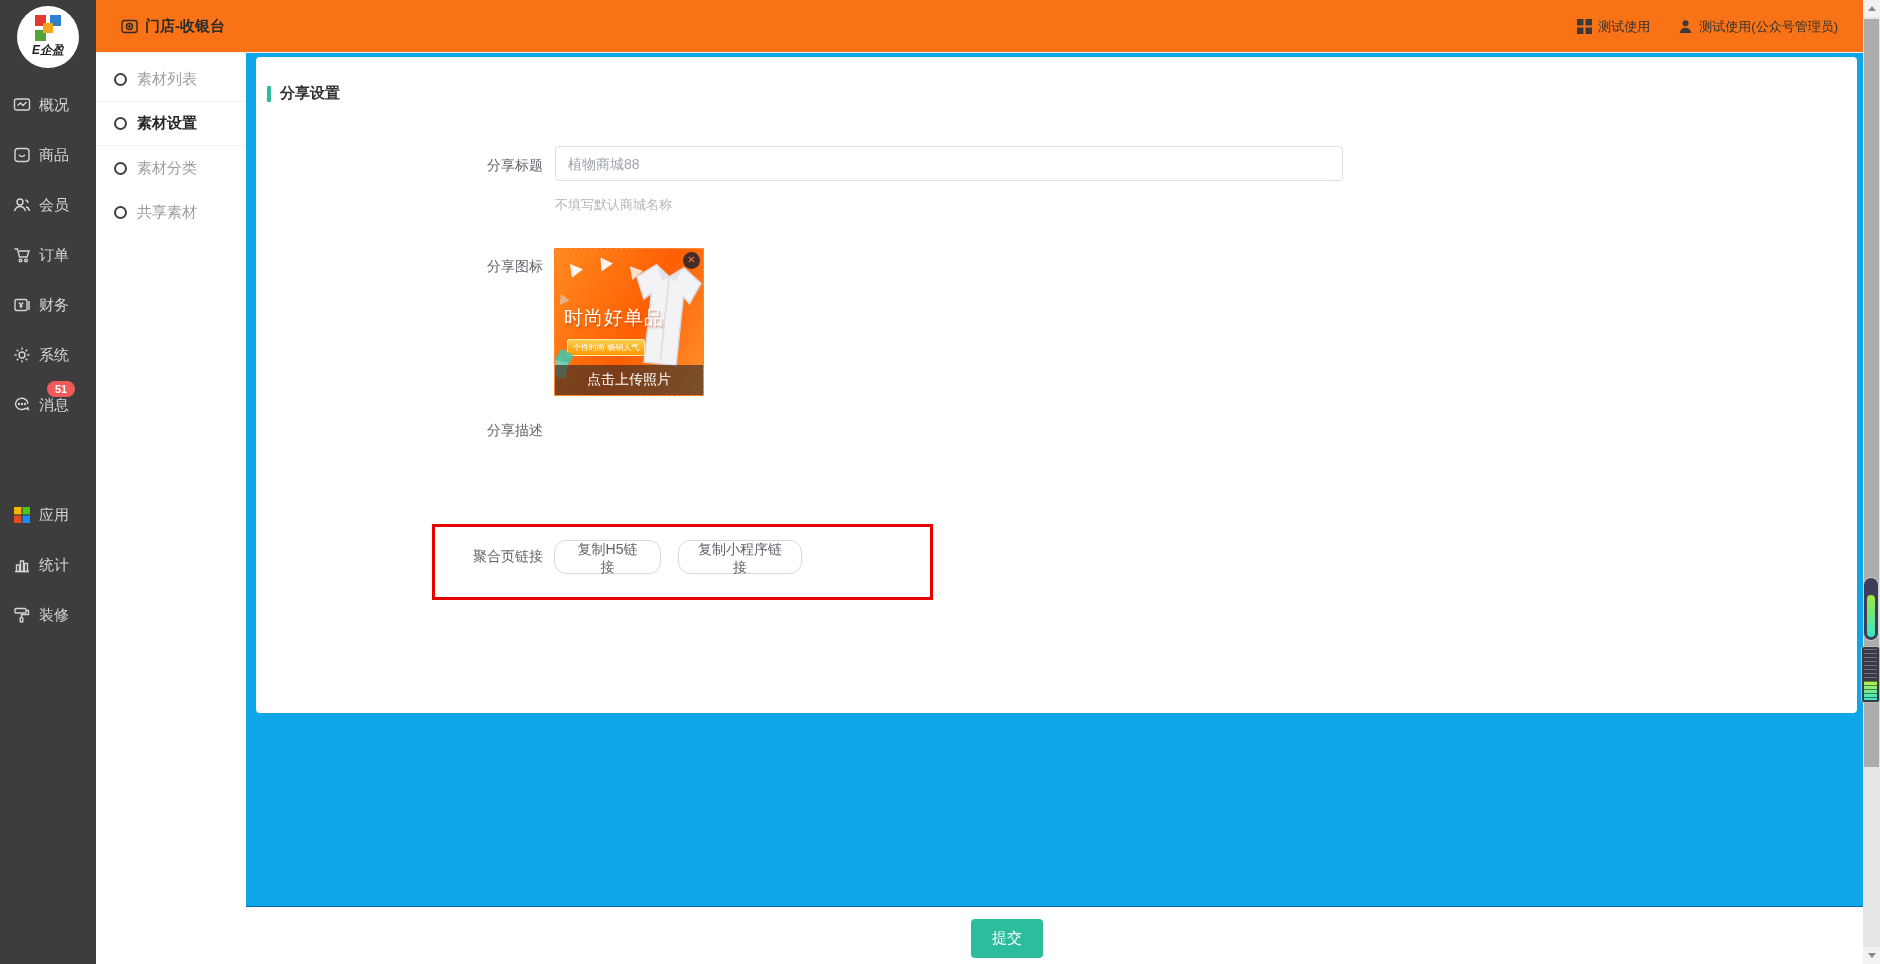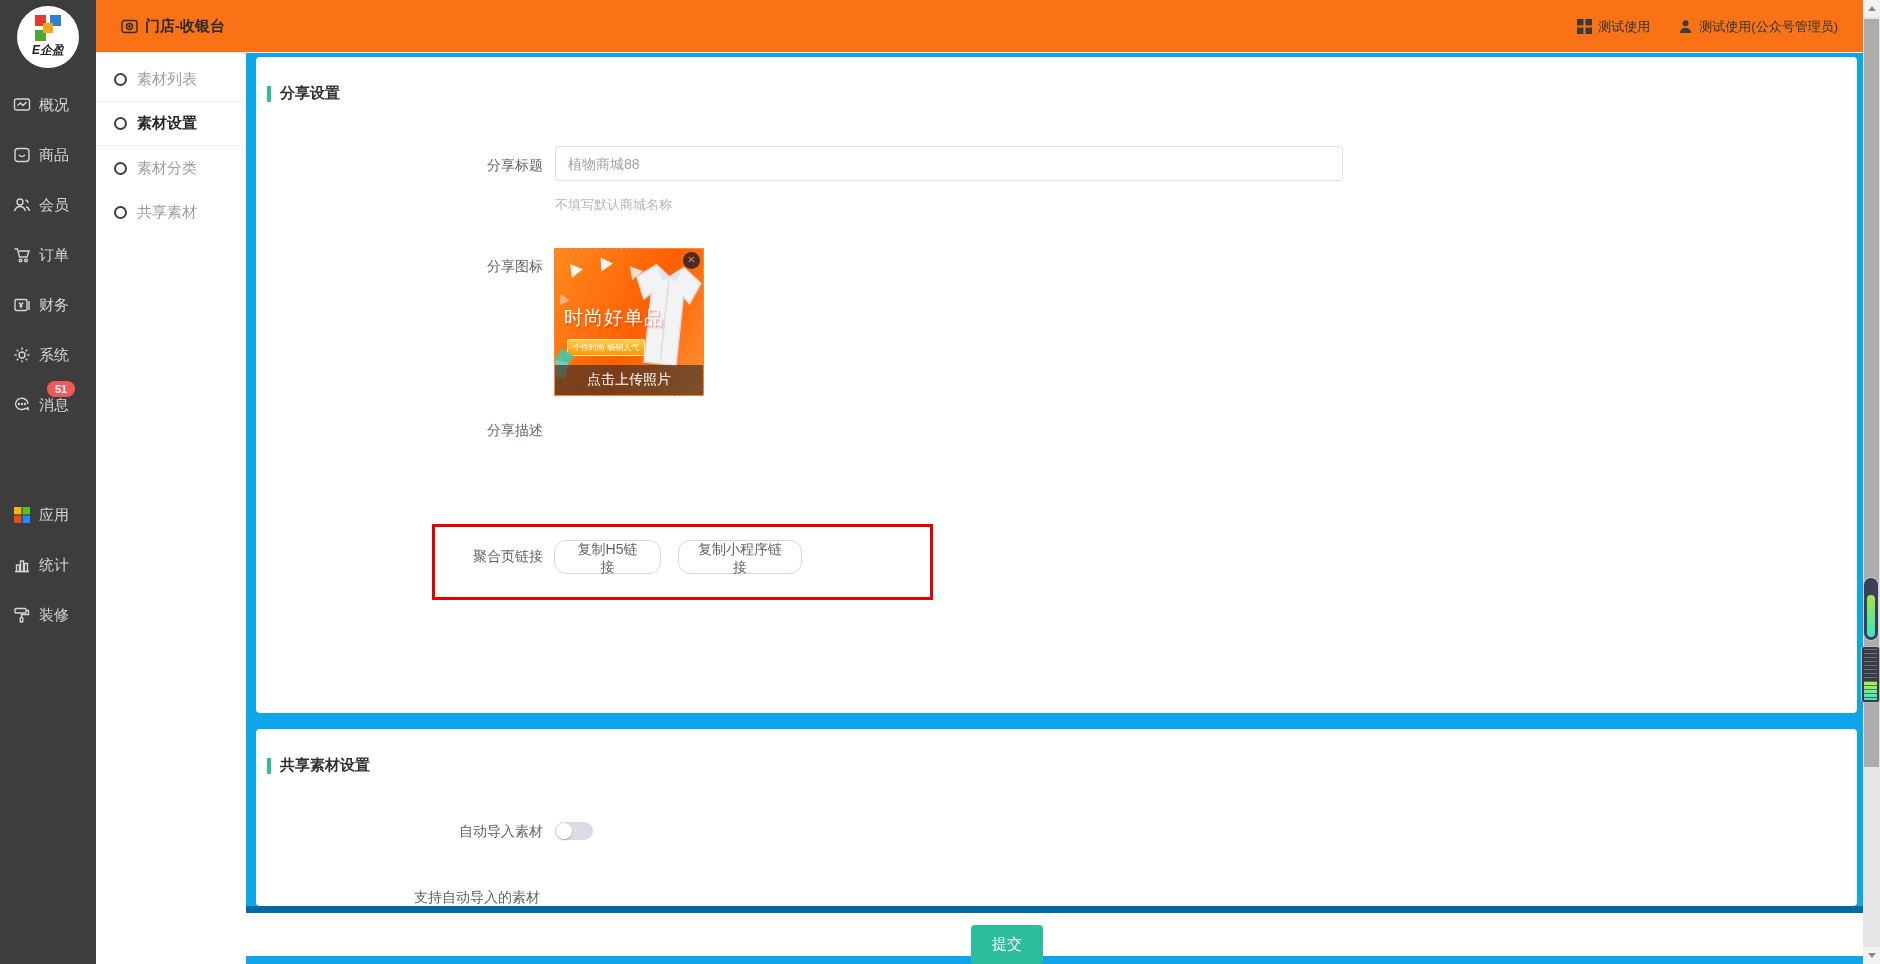--- a/index.html
+++ b/index.html
@@ -88,22 +88,22 @@
   .btn-h5 { left:298px; width:107px; }
   .btn-mini { left:422px; width:124px; }
   .annotation-box { position:absolute; left:176px; top:467px; width:501px; height:76px;
     border:3px solid #e60000; pointer-events:none; }
   
   .toggle { position:absolute; left:299px; top:93px; width:38px; height:18px; border-radius:9px;
     background:#d9dce2; cursor:pointer; }
   .toggle .knob { position:absolute; left:1px; top:1px; width:16px; height:16px; border-radius:50%;
     background:#fff; box-shadow:0 1px 2px rgba(0,0,0,.25); }
   
-  .footer { position:absolute; left:246px; top:906px; right:0; height:50px; background:#fff;
-    border-top:7px solid #0369a1; z-index:6; }
+  .footer { position:absolute; left:246px; top:906px; right:0; height:58px; background:#fff;
+    border-top:1px solid #0369a1; z-index:6; }
   .submit-btn { position:absolute; left:725px; top:12px; width:72px; height:39px; border:none;
     background:#2cbd9c; color:#fff; font-size:15px; border-radius:4px; cursor:pointer; font-family:inherit; }
   
   .scrollbar { position:absolute; right:0; top:0; width:17px; height:964px; background:#e6e6e6; z-index:10; }
   .sb-btn { position:absolute; left:0; width:17px; height:17px; background:#f2f2f2;
     display:flex; align-items:center; justify-content:center; cursor:pointer; }
   .sb-up { top:0; } .sb-down { bottom:0; }
   .sb-tri-up { width:0; height:0; border-left:4px solid transparent; border-right:4px solid transparent; border-bottom:5px solid #8a8a8a; }
   .sb-tri-down { width:0; height:0; border-left:4px solid transparent; border-right:4px solid transparent; border-top:5px solid #8a8a8a; }
   .sb-thumb { position:absolute; left:1px; top:19px; width:15px; height:748px; background:#acacac; cursor:pointer; }
@@ -331,31 +331,20 @@
     </div>
 
     <label class="lbl" style="left:127px; top:365px;">分享描述</label>
 
     <label class="lbl" style="left:127px; top:491px;">聚合页链接</label>
     <button class="ghost-btn btn-h5">复制H5链接</button>
     <button class="ghost-btn btn-mini">复制小程序链接</button>
     <div class="annotation-box"></div>
   </div>
 
-  <div class="panel panel-2">
-    <div class="section-head">
-      <span class="green-bar"></span>
-      <span class="section-title">共享素材设置</span>
-    </div>
-    <label class="lbl" style="left:127px; top:94px;">自动导入素材</label>
-    <div class="toggle">
-      <span class="knob"></span>
-    </div>
-    <label class="lbl" style="left:124px; top:160px;">支持自动导入的素材</label>
-  </div>
 </div>
 
 <div class="footer">
   <button class="submit-btn">提交</button>
 </div>
 
 <div class="scrollbar">
   <div class="sb-btn sb-up">
       <span class="sb-tri-up"></span>
     </div>

